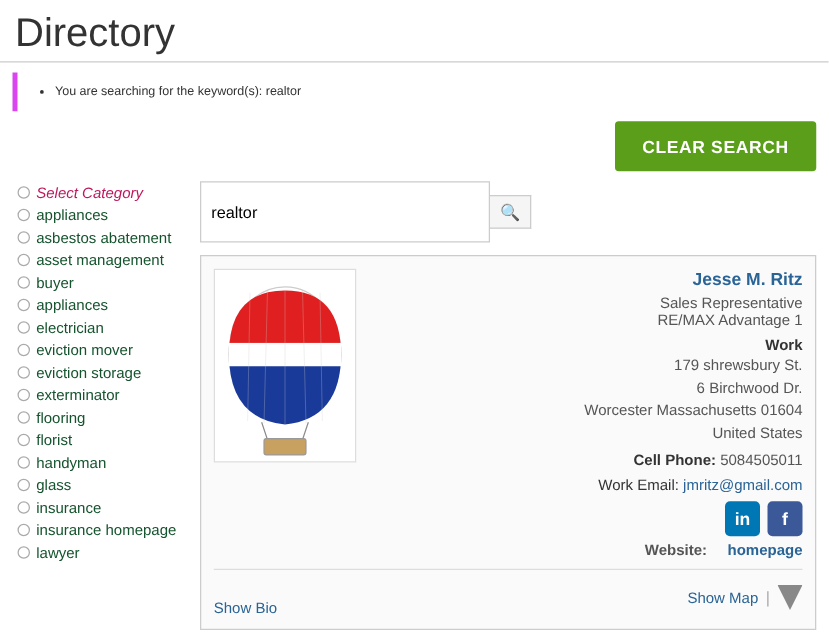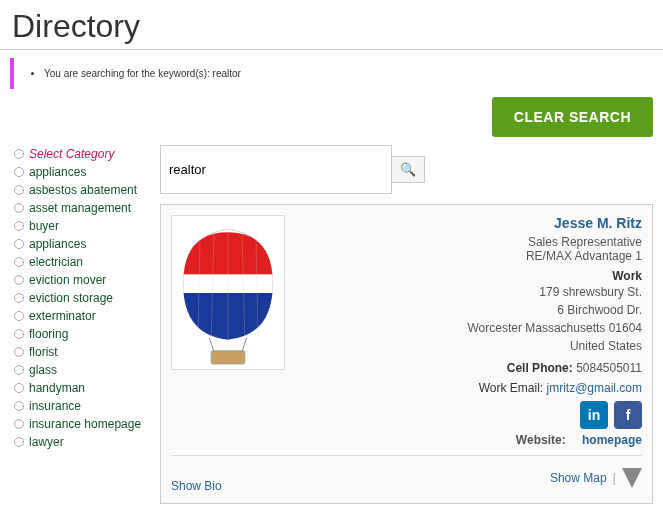--- a/index.html
+++ b/index.html
@@ -186,25 +186,25 @@
     <div class="sidebar-item">
       <span class="radio-circle"></span>
       <span>flooring</span>
     </div>
     <div class="sidebar-item">
       <span class="radio-circle"></span>
       <span>florist</span>
     </div>
     <div class="sidebar-item">
       <span class="radio-circle"></span>
+      <span>handyman</span>
+    </div>
+    <div class="sidebar-item">
+      <span class="radio-circle"></span>
       <span>glass</span>
-    </div>
-    <div class="sidebar-item">
-      <span class="radio-circle"></span>
-      <span>handyman</span>
     </div>
     <div class="sidebar-item">
       <span class="radio-circle"></span>
       <span>insurance</span>
     </div>
     <div class="sidebar-item">
       <span class="radio-circle"></span>
       <span>insurance homepage</span>
     </div>
     <div class="sidebar-item">

